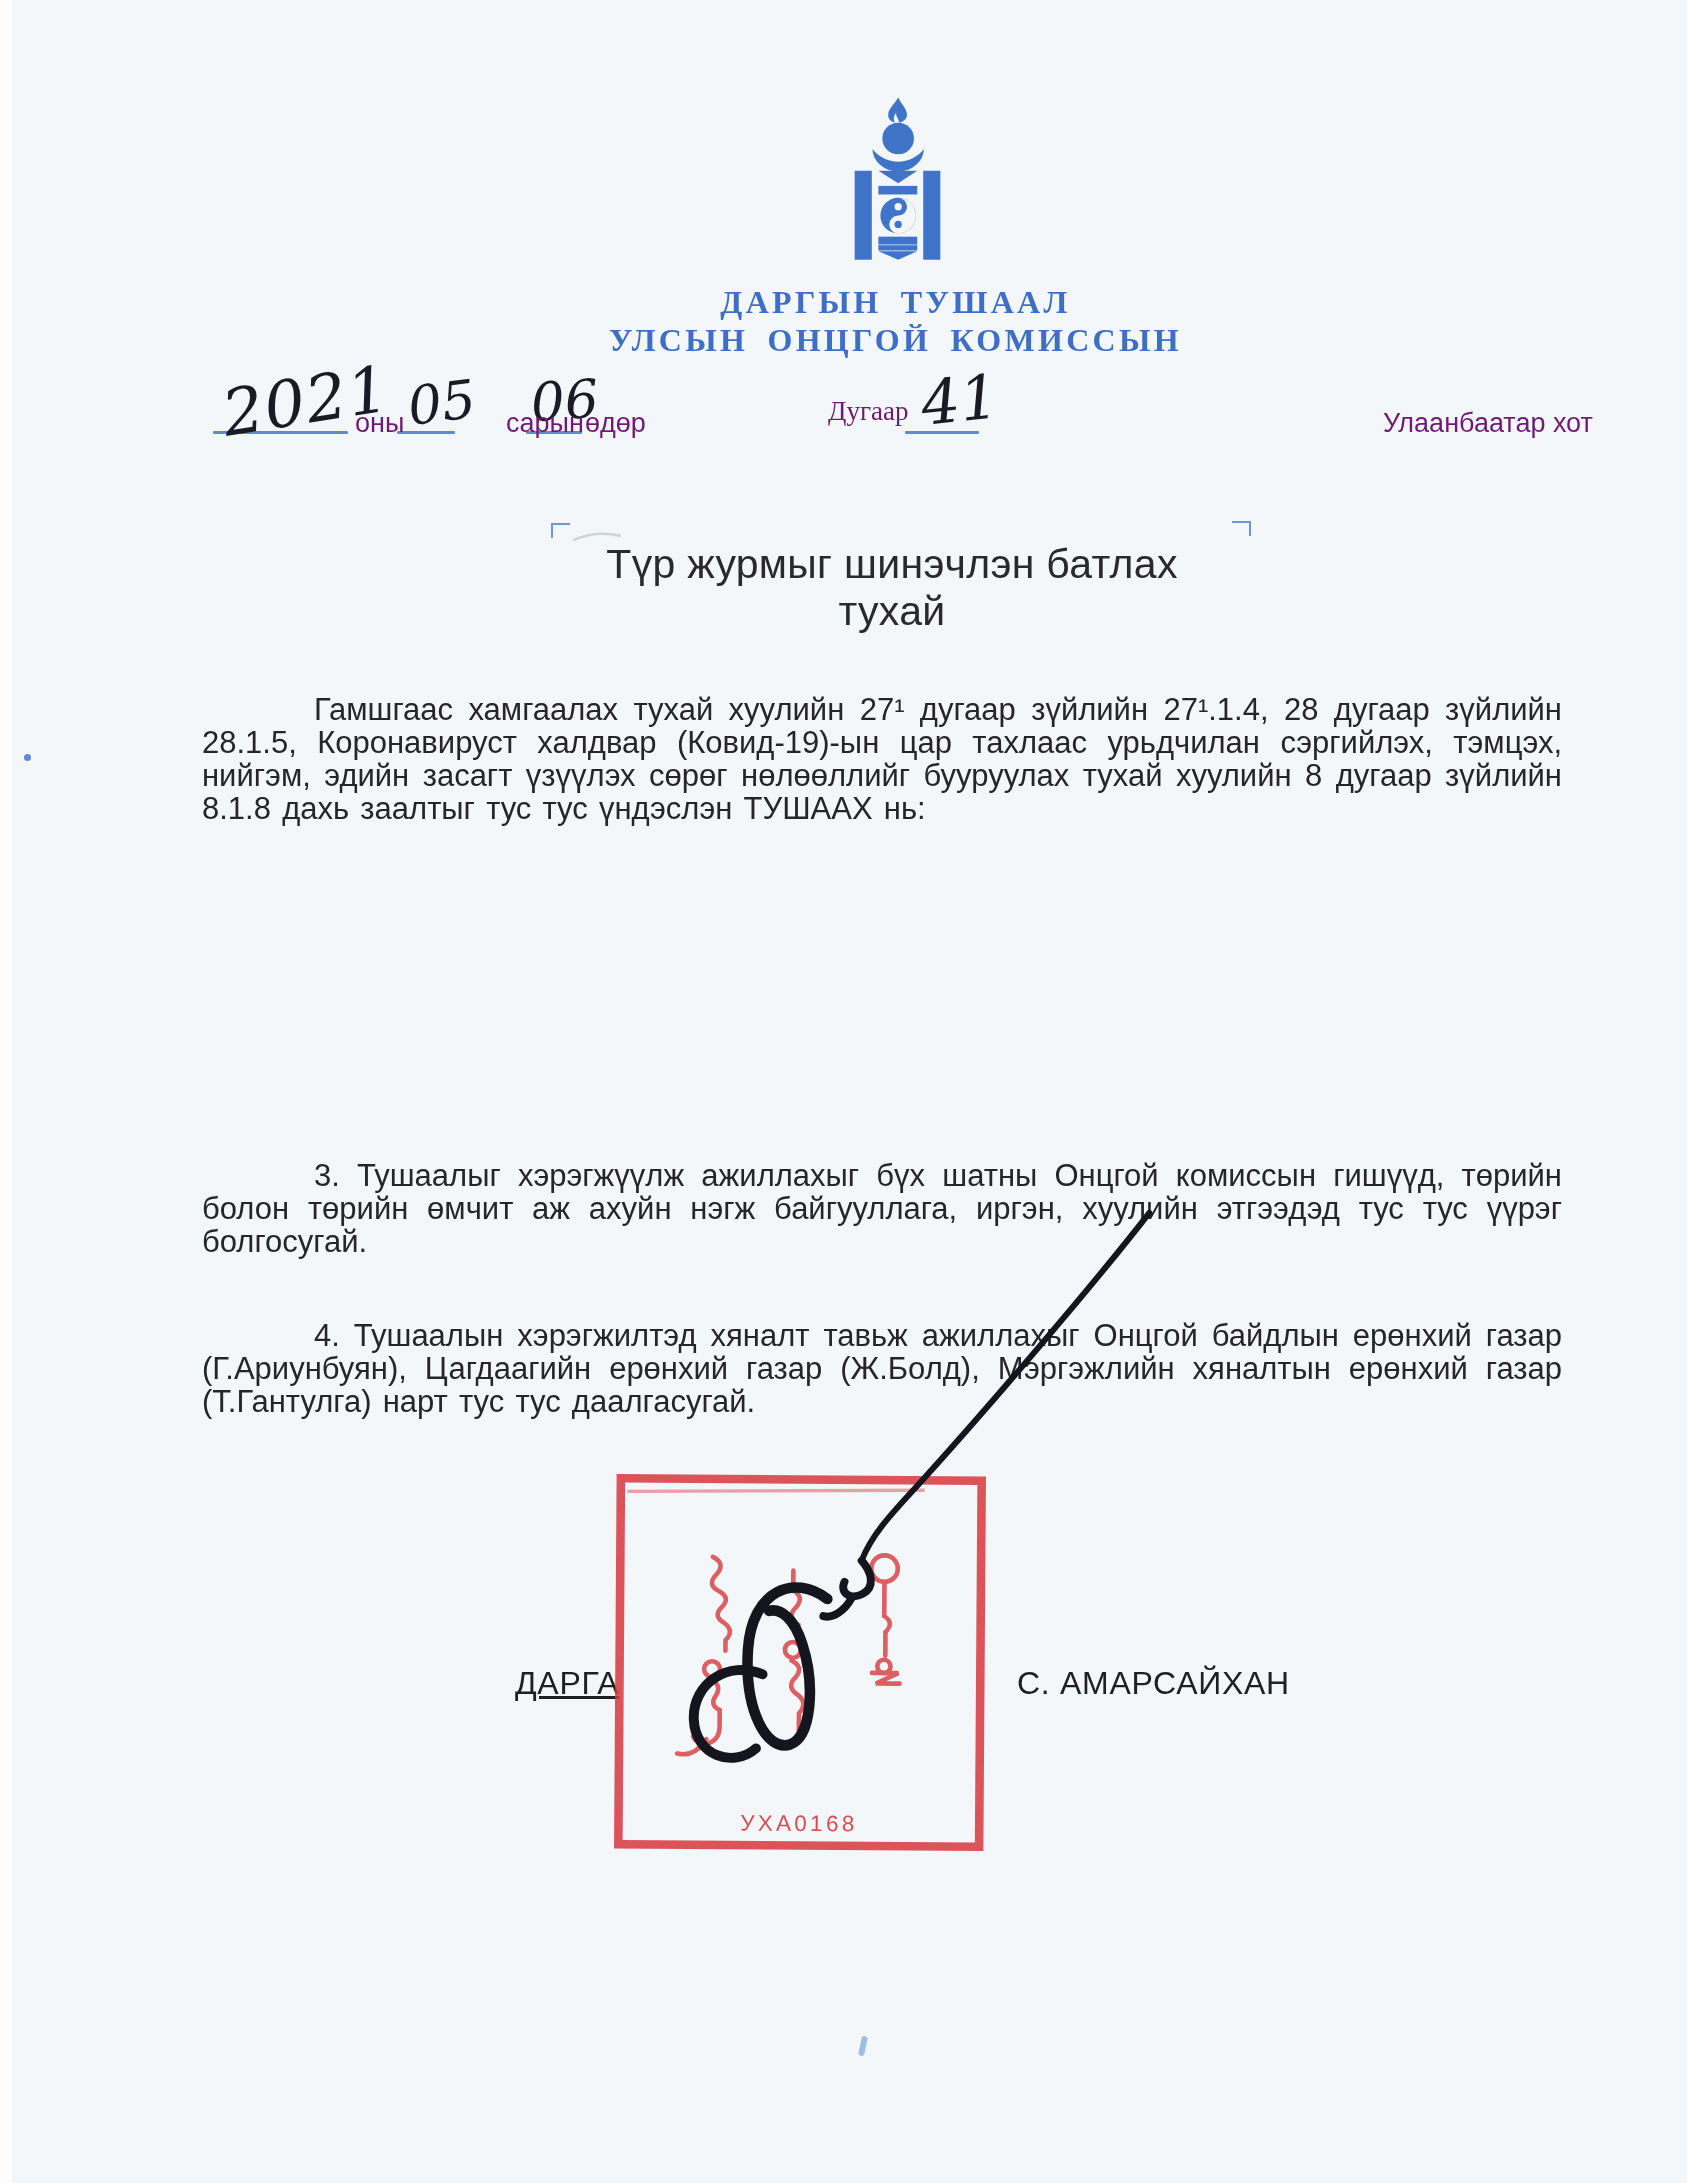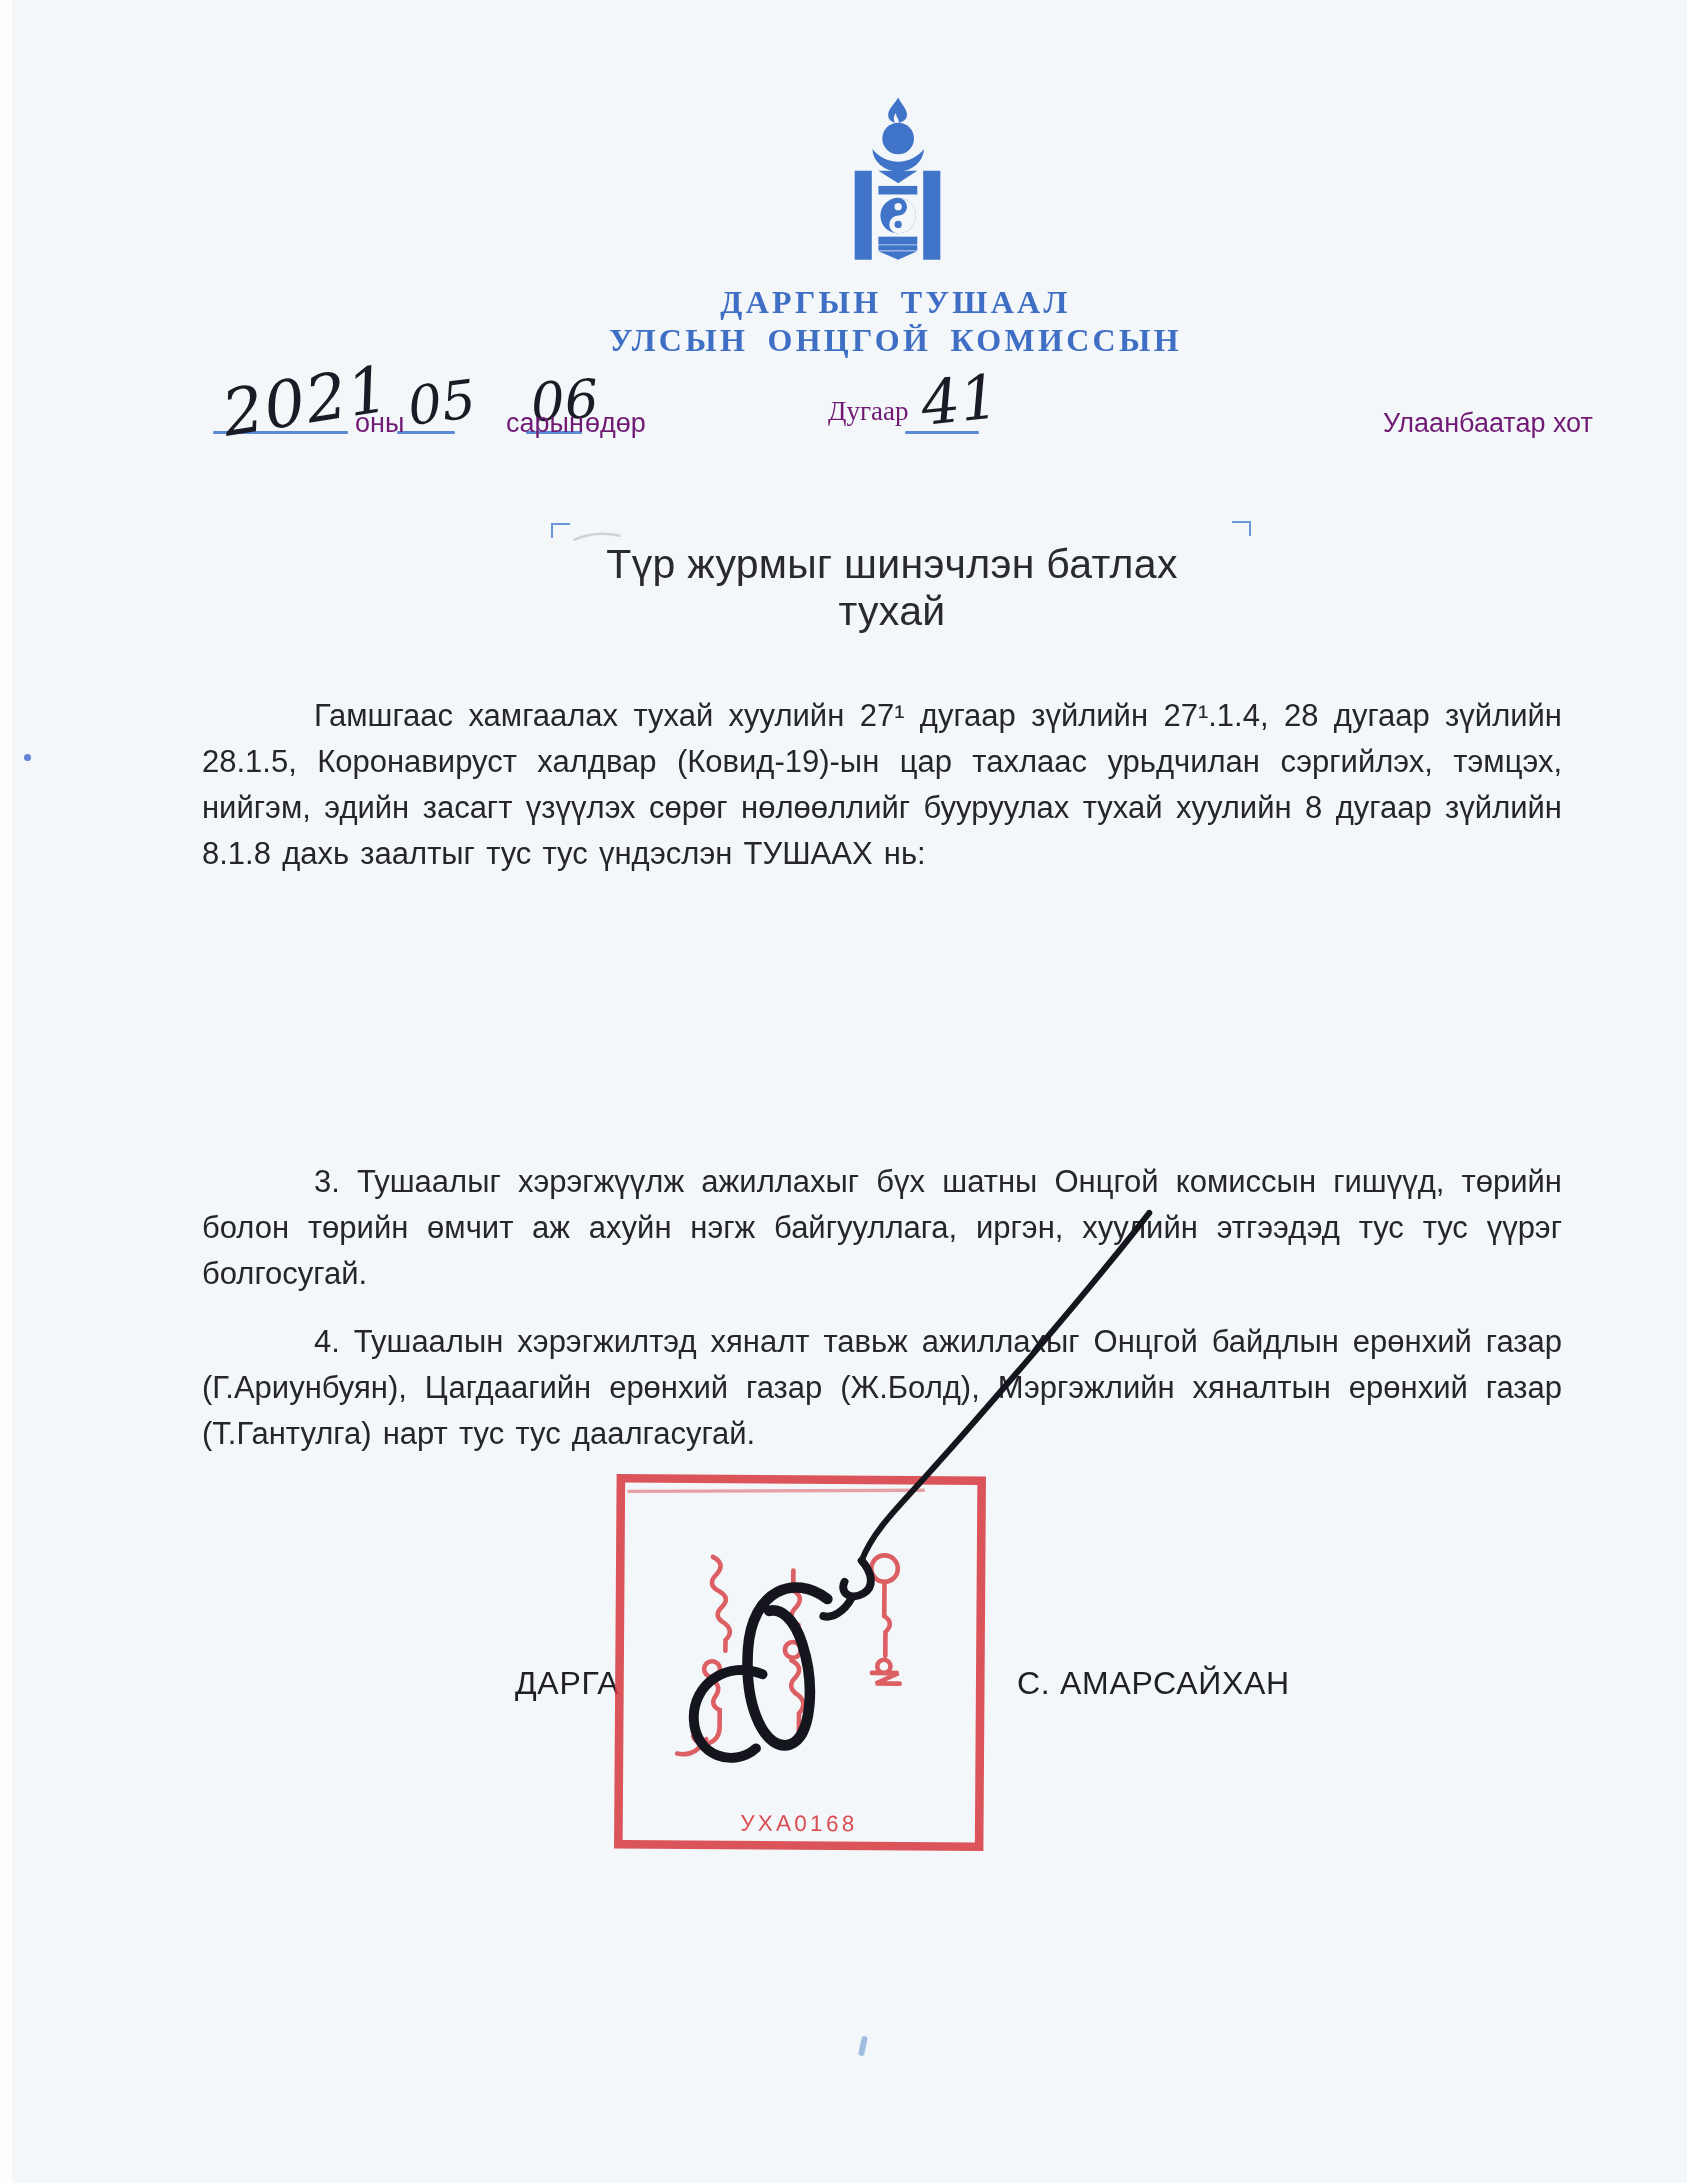--- a/index.html
+++ b/index.html
@@ -38,28 +38,28 @@
     left:561px;top:541px;width:662px;text-align:center;
     font-size:41px;color:#2a2a2e;letter-spacing:0.3px;
   }
   .corner{width:17px;height:13.2px;border-top:2.6px solid #4a7ed2;opacity:.8;}
   .corner.l{left:551px;top:523px;border-left:2.6px solid #4a7ed2;}
   .corner.r{left:1232px;top:521px;border-right:2.6px solid #4a7ed2;}
 
   
   .para{
     left:202px;width:1360px;
-    font-size:31px;line-height:46px;color:#26262a;
+    font-size:31px;line-height:33px;color:#26262a;
     text-align:justify;text-indent:112px;word-spacing:2.6px;
   }
   #p0{top:693px;} #p1{top:887px;} #p2{top:1004px;} #p3{top:1159px;} #p4{top:1319px;}
 
   
   .sig{top:1665px;font-size:32px;color:#202024;letter-spacing:0.7px;}
-  #sig-pos{left:515px;}
+  #sig-pos{left:515px;text-decoration:underline;}
   #sig-name{left:1017px;}
 
   .stamp{left:613px;top:1470px;width:374px;height:385px;transform:rotate(.4deg);}
   .signature-svg{left:629px;top:1178px;width:595px;height:629px;}
   .emblem{left:854px;top:96px;width:87px;height:164px;}
 
   .pencil-mark{left:573px;top:529px;width:48px;height:14.6px;}
   .speck-a{left:24px;top:754px;width:7.3px;height:7.3px;border-radius:50%;background:#4a71d0;opacity:.85;}
   .speck-b{left:860px;top:2036px;width:6px;height:20px;border-radius:4px;background:#5b8fd0;opacity:.55;transform:rotate(12deg);}
 </style>

